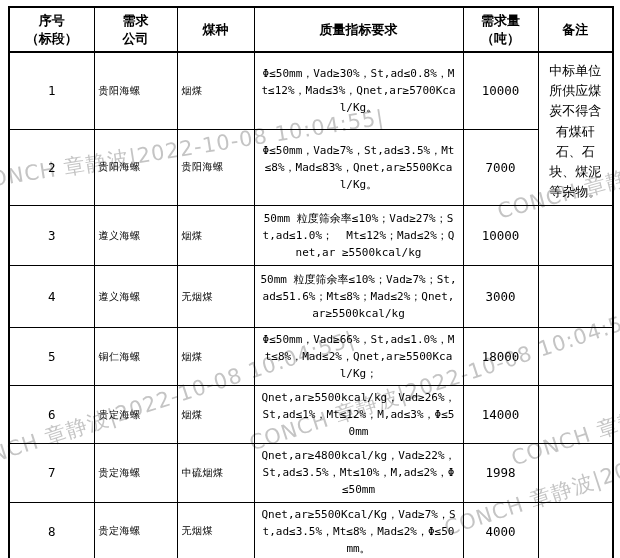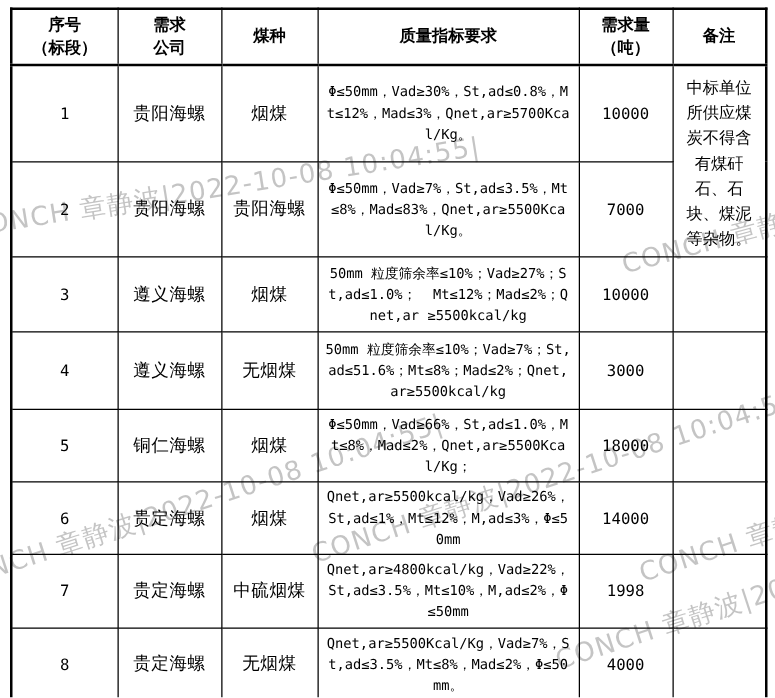--- a/index.html
+++ b/index.html
@@ -19,21 +19,21 @@
   }
   .main th,.main td{border:1px solid #000;vertical-align:middle;padding:2px 4px;background:transparent;}
   .main thead th{
     font-weight:bold;font-size:13px;text-align:center;white-space:pre-line;
     line-height:1.35;border-bottom:2px solid #000;padding:4px 2px;
   }
   td.c-no,td.c-qty{
     text-align:center;font-size:12.5px;
     font-family:"DejaVu Sans Mono","DejaVu Sans",monospace;
   }
-  td.c-company,td.c-coal{text-align:center;font-size:14px;letter-spacing:0.5px;}
+  td.c-company,td.c-coal{text-align:left;font-size:10px;letter-spacing:0.5px;}
   td.c-spec{
     font-family:"DejaVu Sans Mono","DejaVu Sans",monospace;
     font-size:11px;line-height:1.55;text-align:center;
     word-break:break-all;white-space:pre-wrap;padding:3px 5px;
   }
   td.c-remark{
     font-size:13px;text-align:center;word-break:break-all;
     line-height:1.55;padding:3px 5px;vertical-align:top;padding-top:8px;
   }
   td.c-remark-empty{background:transparent;}

